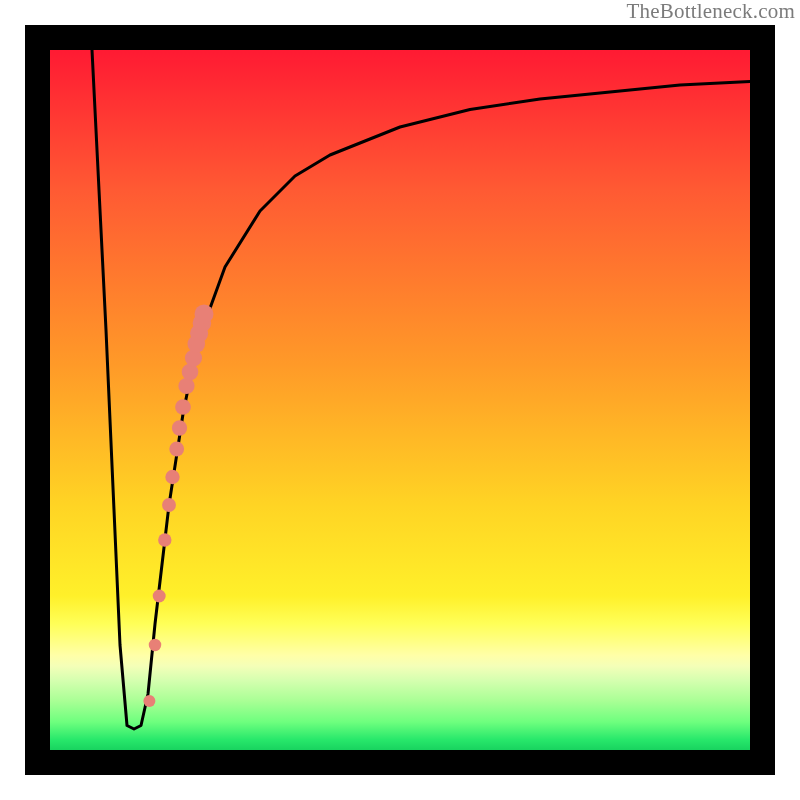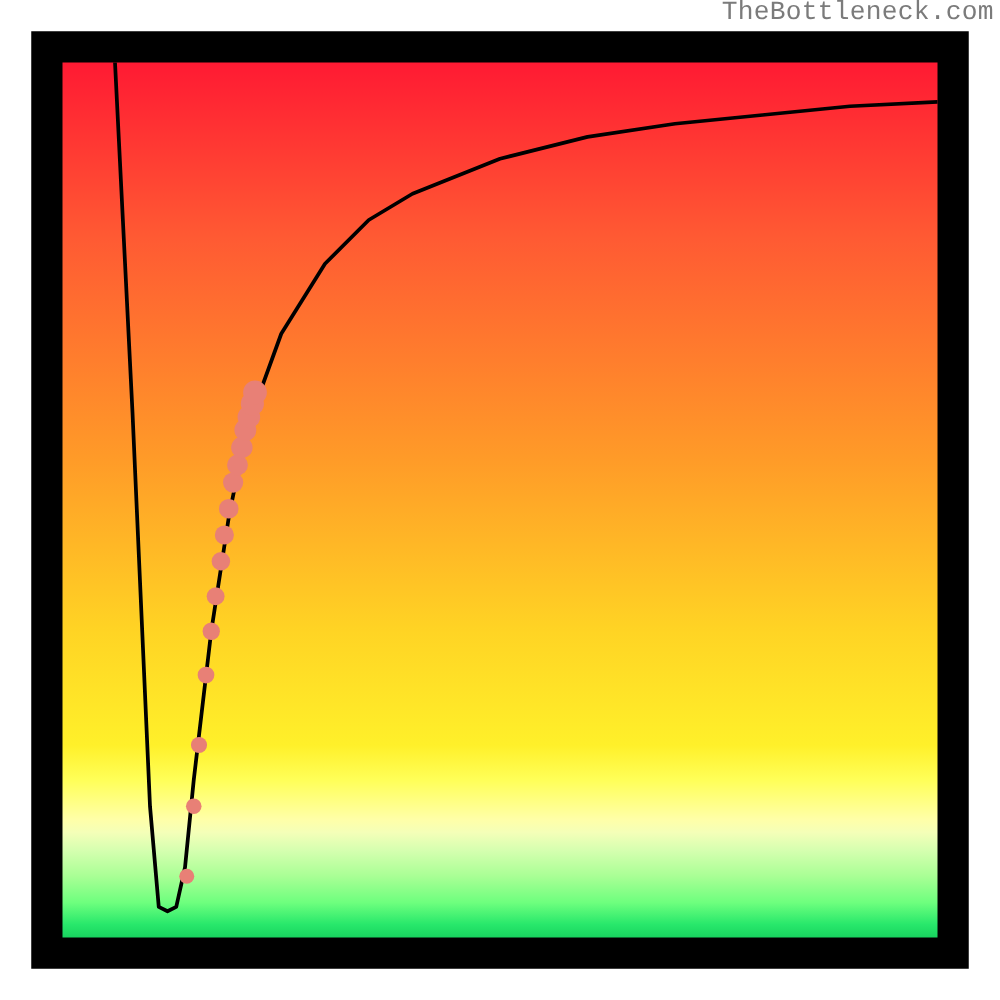--- a/index.html
+++ b/index.html
@@ -52,21 +52,21 @@
     left: 25px;
     top: 25px;
     width: 700px;
     height: 700px;
     pointer-events: none;
   }
   .watermark {
     position: absolute;
     right: 5px;
     top: -1px;
-    font-family: Liberation Mono, monospace;
+    font-family: Liberation Serif, serif;
     font-size: 21px;
     color: #7b7b7b;
     letter-spacing: 0.2px;
     user-select: none;
   }
 </style>
 </head>
 <body>
 
 <div class="chart-wrap">

